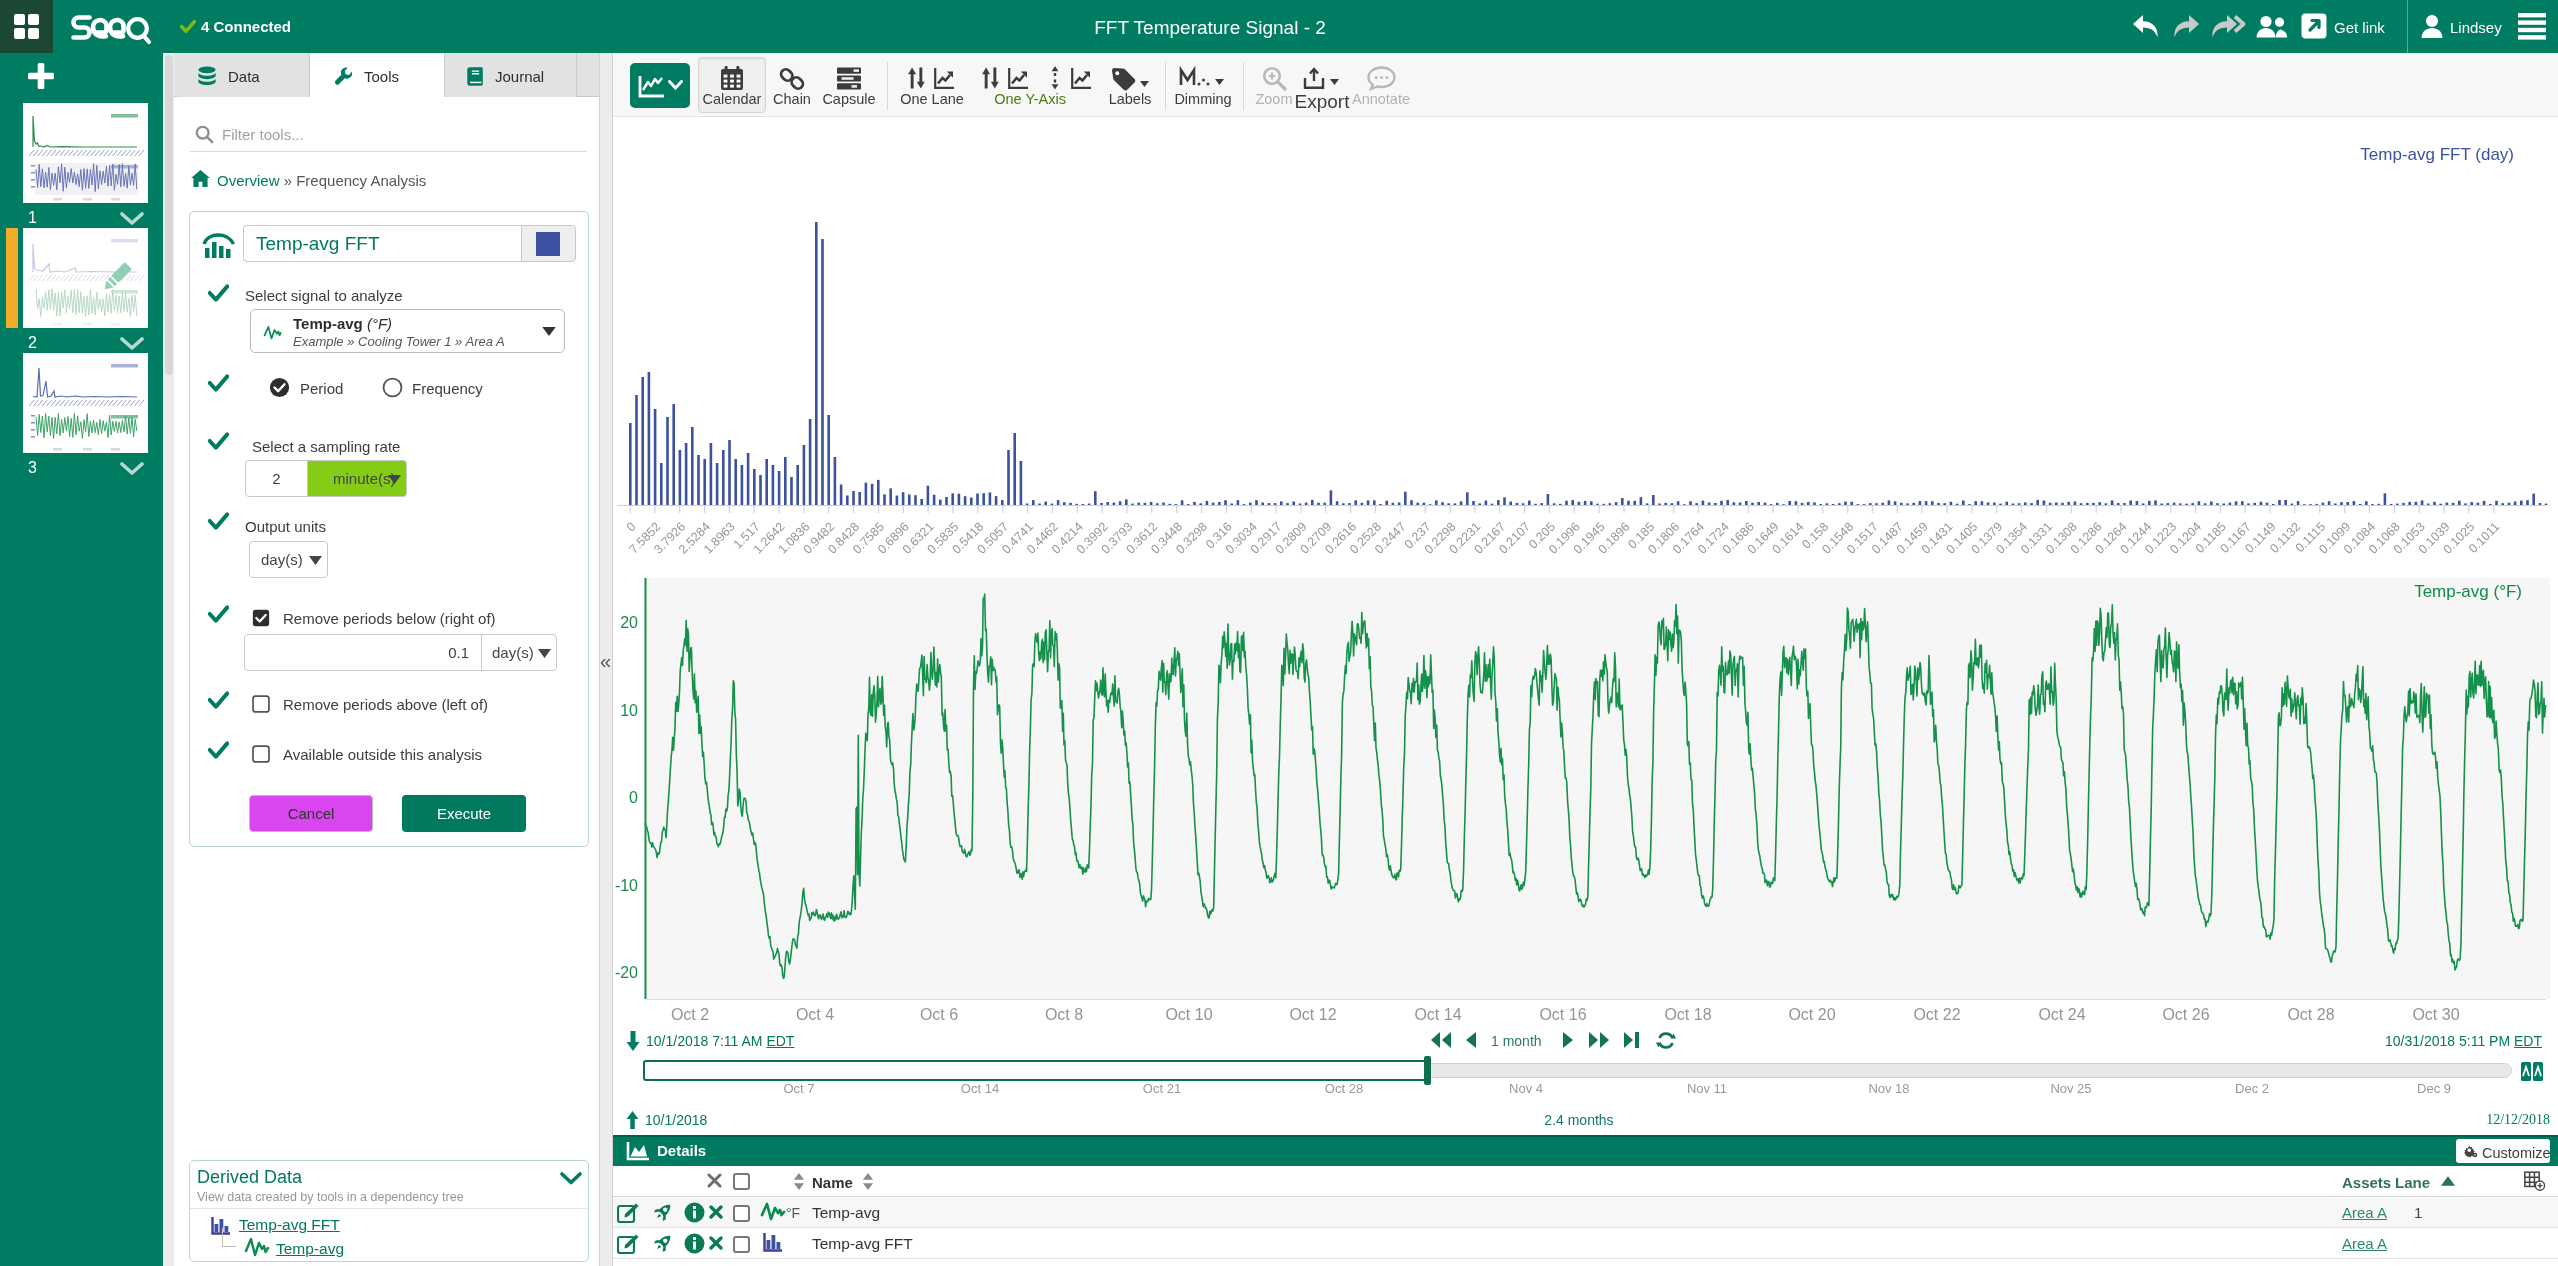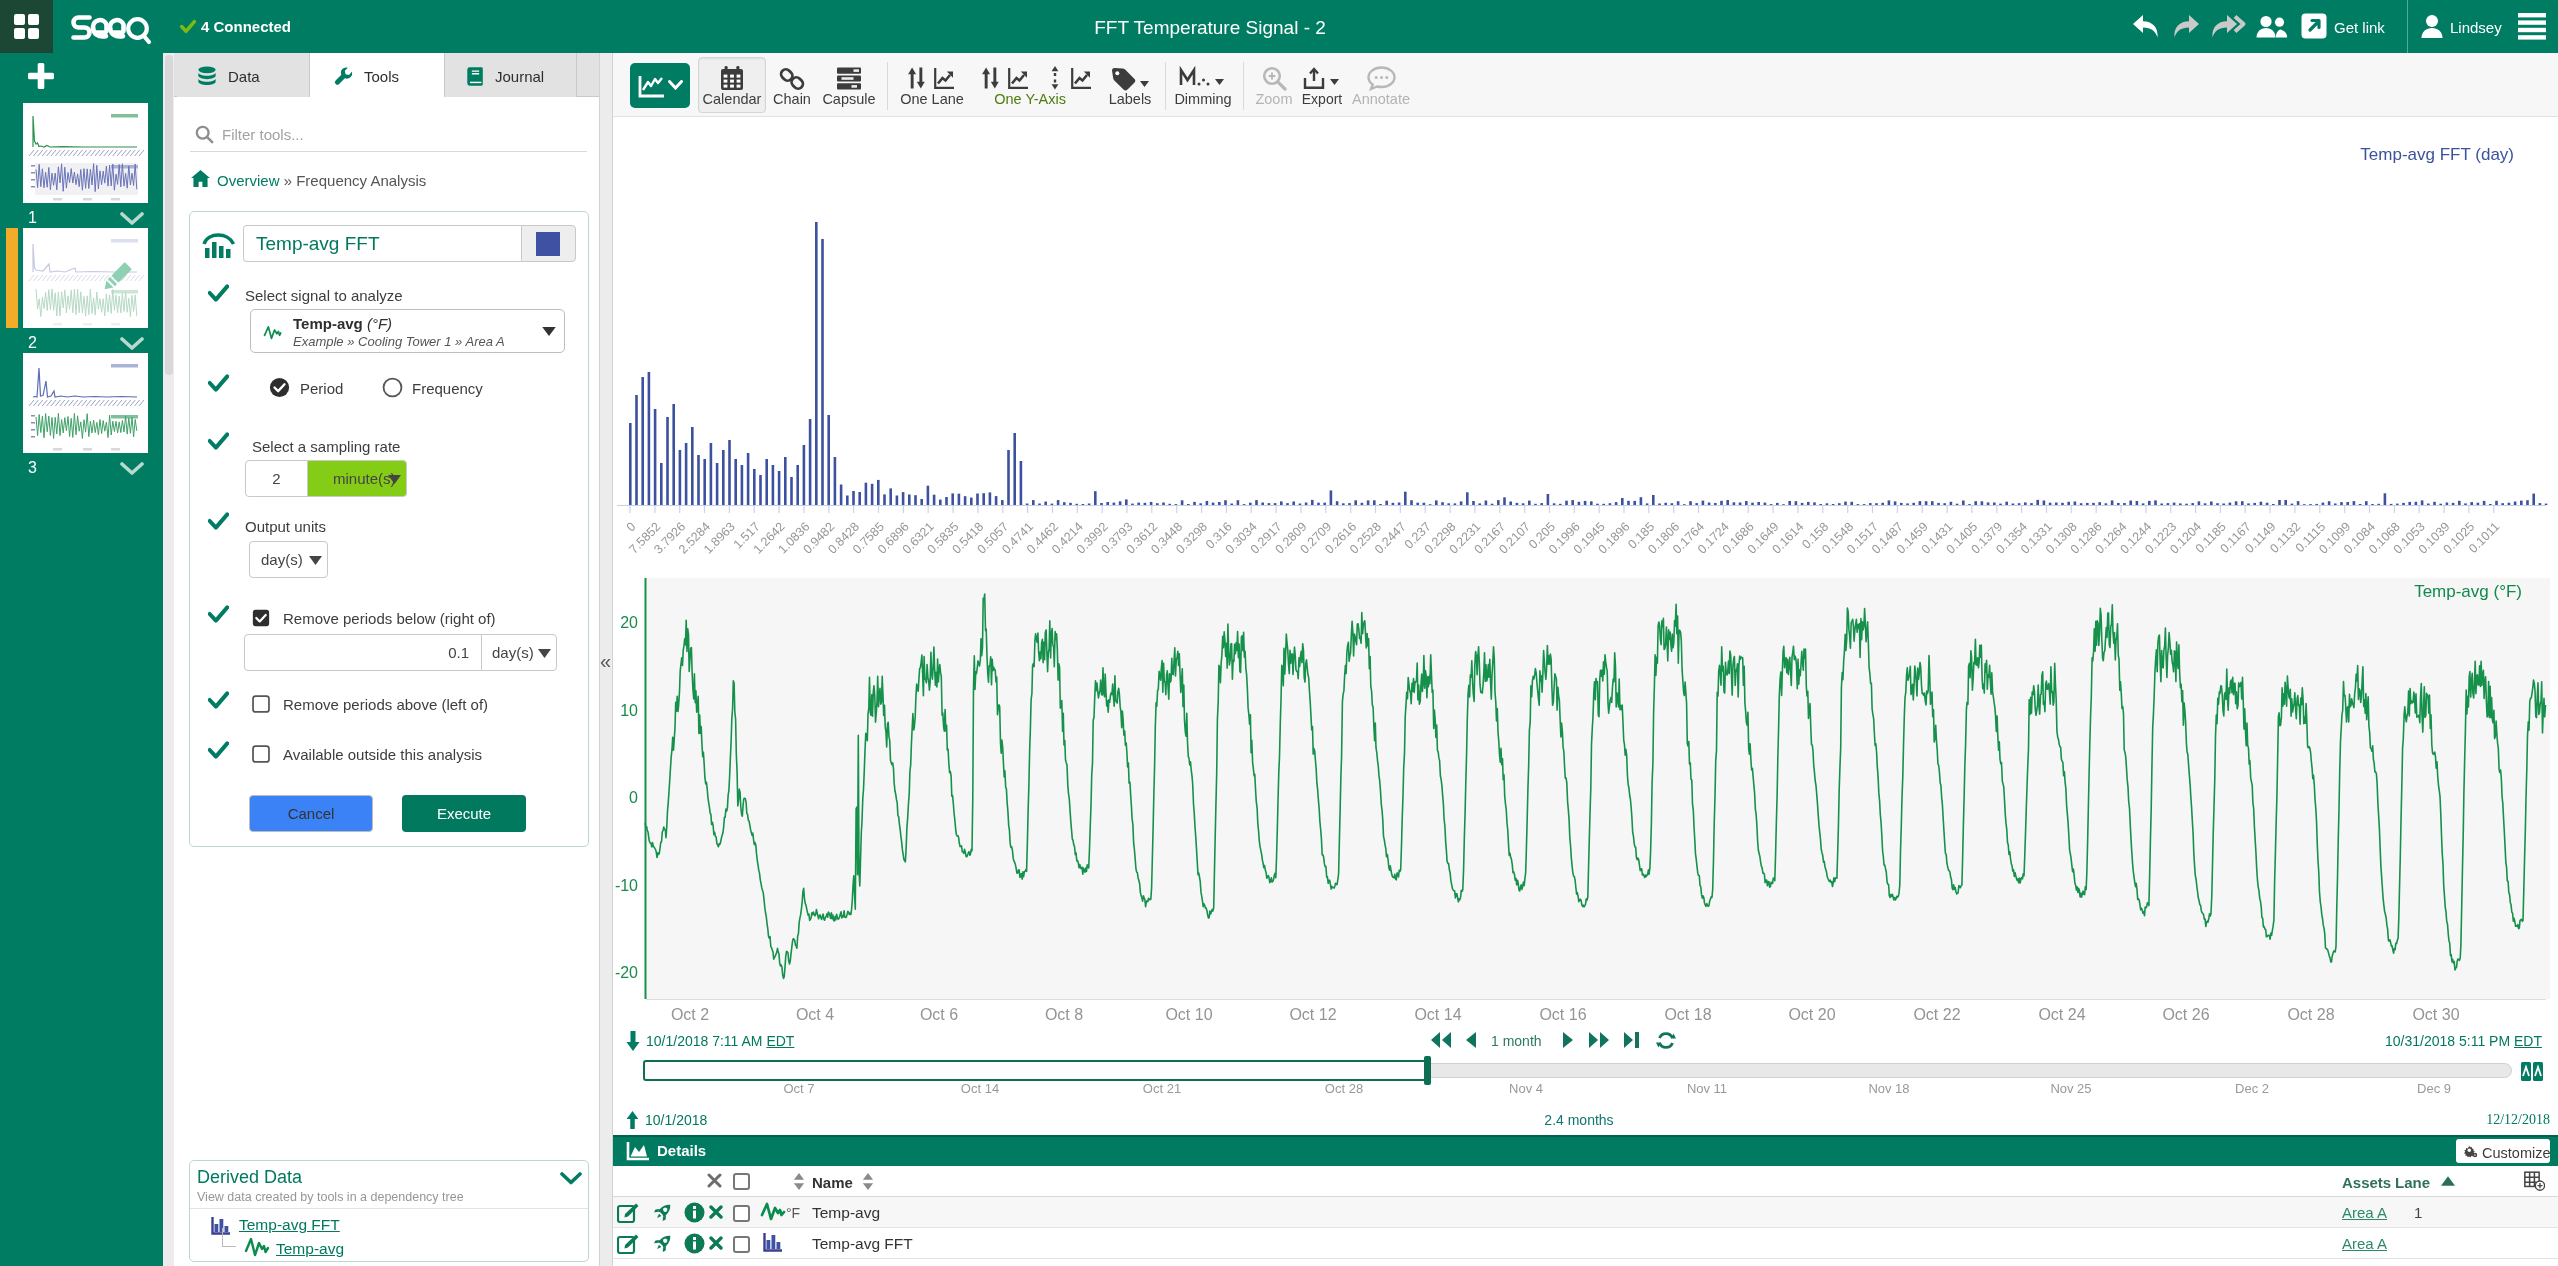--- a/index.html
+++ b/index.html
@@ -359,21 +359,21 @@
 <div class="abs" style="left:208px;top:741px;">
 <svg width="21" height="18" viewBox="0 0 24 20">
       <path d="M2 10 L9 17.5 L22 2.5" fill="none" stroke="#007c62" stroke-width="4.6" stroke-linecap="round" stroke-linejoin="round"></path>
     </svg>
   </div>
 <svg class="abs" style="left:252px;top:745px;" width="18" height="18" viewBox="0 0 21 21">
 <rect x="1.2" y="1.2" width="18.6" height="18.6" rx="3" fill="#fff" stroke="#555" stroke-width="2"></rect>
   </svg>
 <div class="abs" style="left:283px;top:746px;font-size:15px;color:#3d3d3d;">Available outside this analysis</div>
 
-<div class="abs" style="left:249px;top:795px;width:124px;height:37px;border:1px solid #bdbdbd;border-radius:4px;background:#3b82f6;line-height:35px;text-align:center;font-size:15px;color:#333;">Cancel</div>
+<div class="abs" style="left:249px;top:795px;width:124px;height:37px;border:1px solid #bdbdbd;border-radius:4px;background:#d946ef;line-height:35px;text-align:center;font-size:15px;color:#333;">Cancel</div>
 <div class="abs" style="left:402px;top:795px;width:124px;height:37px;border-radius:4px;background:#00795e;line-height:37px;text-align:center;font-size:15px;color:#fff;">Execute</div>
 
 <div class="abs" style="left:189px;top:1160px;width:400px;height:102px;border:1px solid #b9d9cf;border-radius:5px;background:#fff;"></div>
 <div class="abs" style="left:197px;top:1167px;font-size:18px;color:#00795e;">Derived Data</div>
 <svg class="abs" style="left:560px;top:1172px;" width="22" height="13" viewBox="0 0 22 13">
     <path d="M2 2 L11 10.5 L20 2" fill="none" stroke="#007c62" stroke-width="3.6" stroke-linecap="round" stroke-linejoin="round"></path>
   </svg>
 <div class="abs" style="left:197px;top:1190px;font-size:12.5px;color:#969696;">View data created by tools in a dependency tree</div>
 <div class="abs" style="left:190px;top:1208px;width:398px;height:1px;background:#e3e3e3;"></div>
 <svg class="abs" style="left:210px;top:1215px;" width="22" height="21" viewBox="0 0 22 21">
@@ -536,21 +536,21 @@
 <div class="abs" style="left:1282px;top:66px;width:80px;height:26px;">
     <svg style="margin:0 auto;" width="40" height="26" viewBox="0 0 40 26">
       <g stroke="#3c3c3c" stroke-width="2.4" fill="none">
         <path d="M12 15 V4"></path>
         <path d="M8 7.5 L12 3 L16 7.5" fill="none"></path>
         <path d="M3 12 V21.8 H21 V12"></path>
       </g>
       <path d="M28 13 h9 l-4.5 6 z" fill="#3c3c3c"></path>
     </svg>
   </div>
-<div class="abs" style="left:1262px;top:91px;width:120px;text-align:center;font-size:14px;color:#3d3d3d;">Export</div>
+<div class="abs" style="left:1262px;top:91px;width:120px;text-align:center;font-size:19px;color:#3d3d3d;">Export</div>
 <div class="abs" style="left:1341px;top:66px;width:80px;height:26px;">
     <svg style="margin:0 auto;" width="29" height="25" viewBox="0 0 29 25">
       <path d="M14.5 1.5 c7.2 0 13 4.4 13 9.8 S21.7 21 14.5 21 c-1.5 0-3-0.2-4.4-0.5 L4 23 l1.7-4.4 C3 16.8 1.5 14.3 1.5 11.3 1.5 5.9 7.3 1.5 14.5 1.5 z" fill="none" stroke="#b8b8b8" stroke-width="2.4"></path>
       <g fill="#b8b8b8">
         <circle cx="9.2" cy="11.5" r="1.5"></circle>
         <circle cx="14.5" cy="11.5" r="1.5"></circle>
         <circle cx="19.8" cy="11.5" r="1.5"></circle>
       </g>
     </svg>
   </div>

